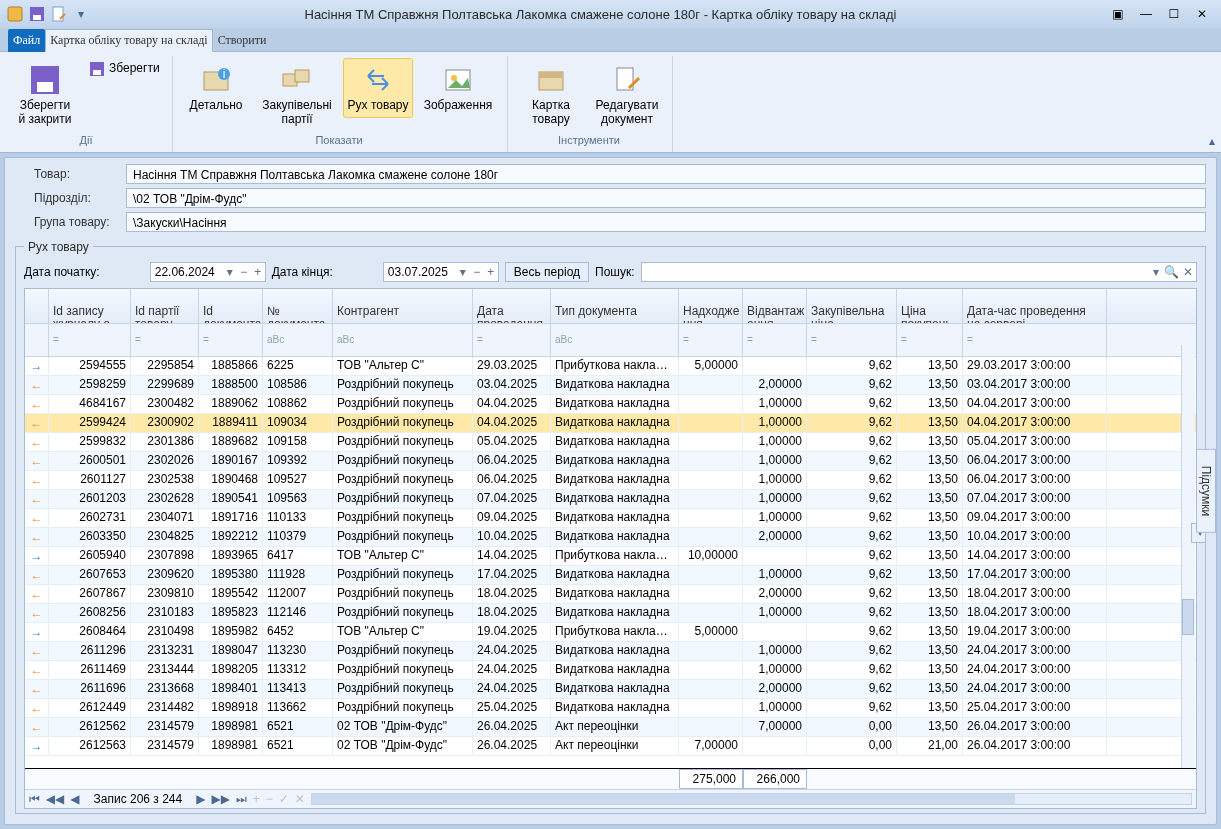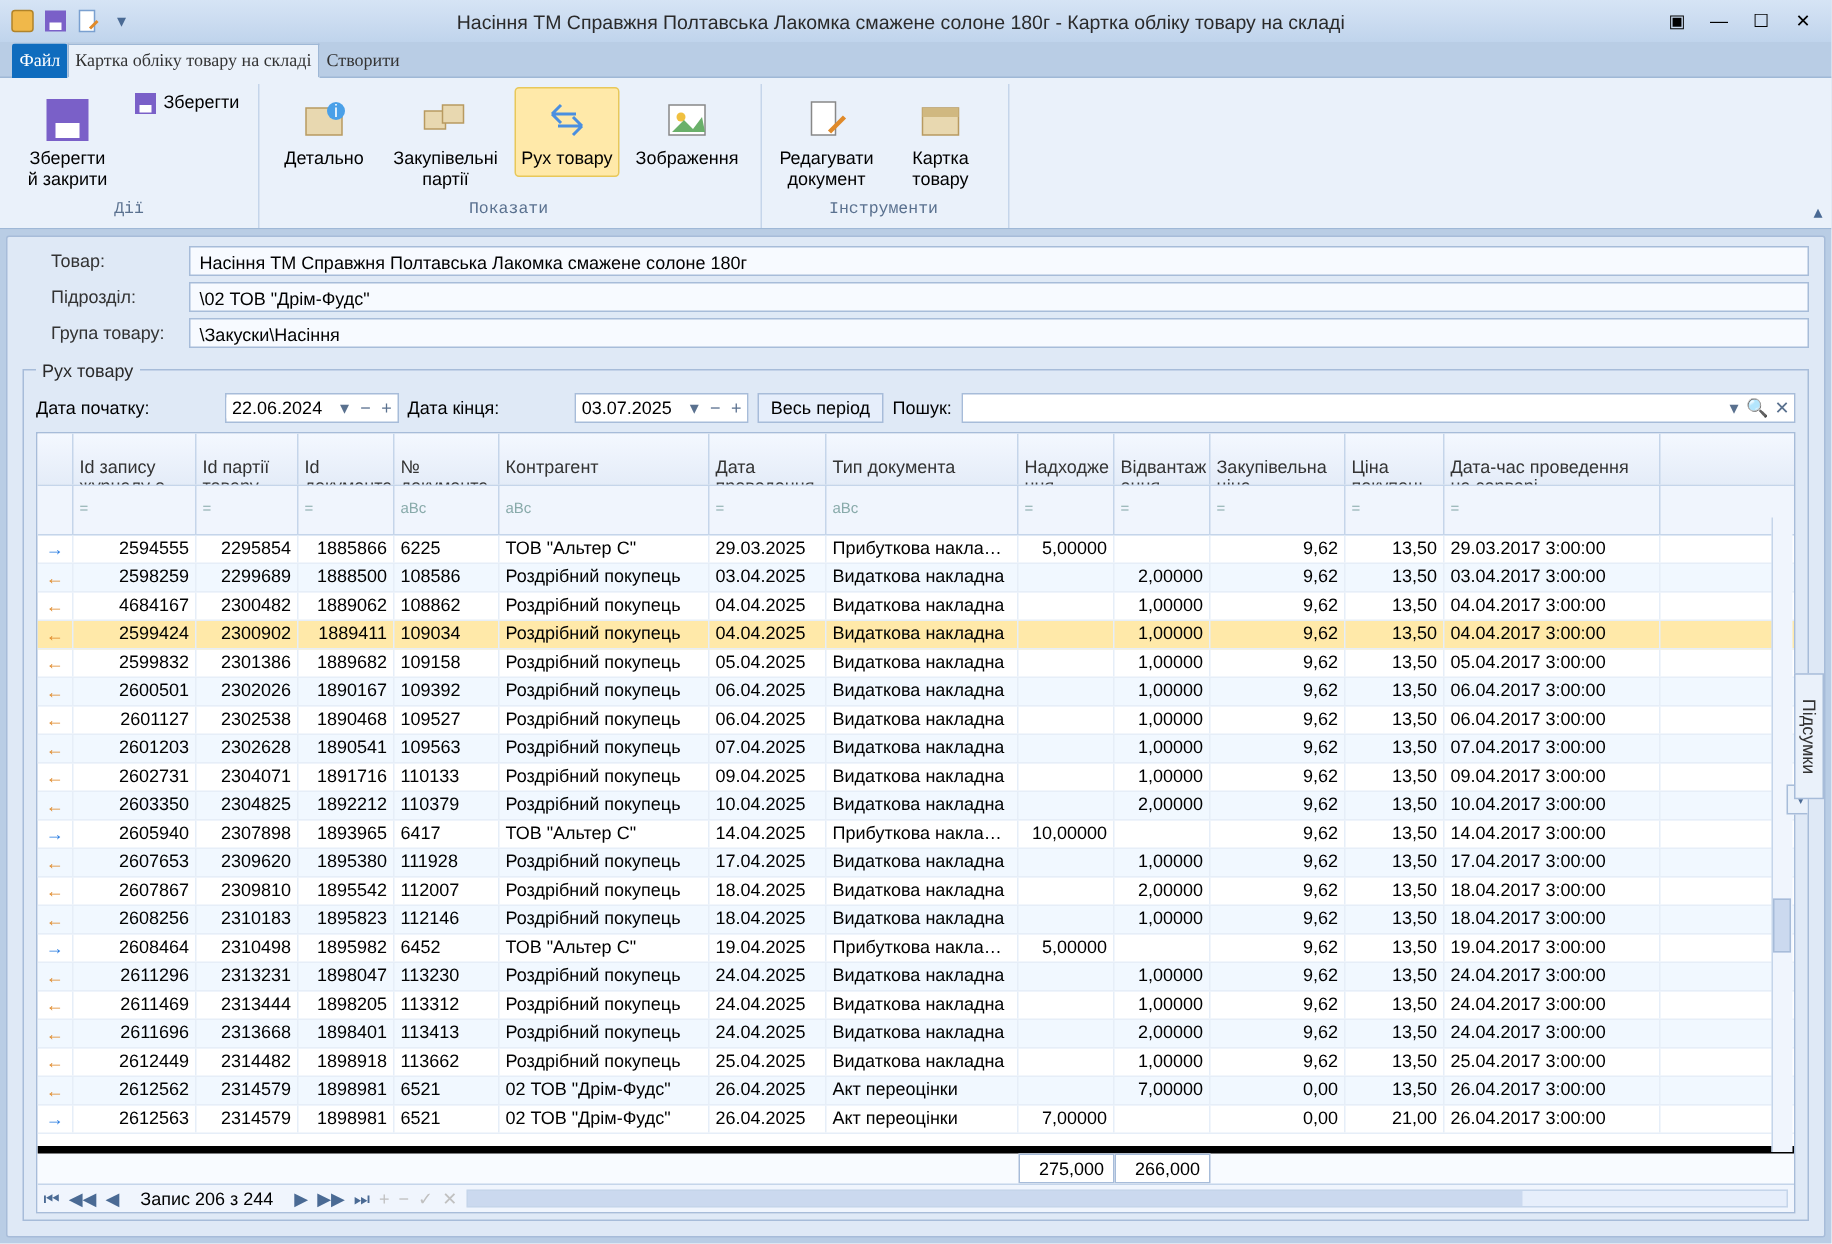--- a/index.html
+++ b/index.html
@@ -10,21 +10,21 @@
 .title { flex: 1; text-align: center; color: #2a2a2a; font-size: 13px; }
 .winbtns { display: flex; gap: 14px; align-items: center; padding-right: 6px; }
 .winbtns span { width: 14px; text-align: center; }
 .tabbar { height: 24px; background: #b9cde5; display: flex; padding-left: 8px; border-bottom: 1px solid #9fb8d6; }
 .tab { padding: 3px 4px; border: 1px solid transparent; color: #333; cursor: default; position: relative; top: 1px; font-family: Liberation Serif, serif; }
 .tab.file { background: #0f6cbe; color: #fff; border-radius: 2px 2px 0 0; }
 .tab.active { background: #eaf1fa; border: 1px solid #9fb8d6; border-bottom-color: #eaf1fa; }
 .ribbon { background: #eaf1fa; border-bottom: 1px solid #9fb8d6; padding: 4px 6px 0; display: flex; gap: 4px; position: relative; }
 .group { border-right: 1px solid #c5d5ea; padding: 2px 10px 2px 4px; display: flex; flex-direction: column; }
 .group-body { display: flex; align-items: flex-start; gap: 6px; flex: 1; }
-.group-label { text-align: center; color: #5a718f; font-size: 11px; padding: 2px 0 4px; font-family: Liberation Mono, monospace; }
+.group-label { text-align: center; color: #5a718f; font-size: 11px; padding: 2px 0 4px; }
 .rbtn { display: flex; flex-direction: column; align-items: center; width: 70px; padding: 4px 2px; border: 1px solid transparent; border-radius: 3px; }
 .rbtn.sel { background: #ffe9a9; border-color: #e8c85a; }
 .rbtn .ricon { width: 34px; height: 34px; display: flex; align-items: center; justify-content: center; margin-bottom: 2px; }
 .rbtn .rlbl { text-align: center; line-height: 1.15; }
 .ribbon .expand { position: absolute; right: 6px; bottom: 4px; color: #4a6a94; }
 .content { flex: 1; background: #dfe9f6; border: 1px solid #a7bcd9; margin: 4px; border-radius: 2px; padding: 6px 10px 10px; display: flex; flex-direction: column; overflow: hidden; position: relative; }
 .fieldrow { display: flex; align-items: center; margin-bottom: 4px; }
 .fieldrow .lbl { width: 92px; color: #333; margin-left: 19px; }
 .fieldrow .val { flex: 1; background: #f7faff; border: 1px solid #a7bcd9; padding: 2px 6px; height: 20px; line-height: 16px; }
 fieldset { border: 1px solid #a7bcd9; padding: 8px 8px 4px; margin-top: 4px; flex: 1; display: flex; flex-direction: column; overflow: hidden; position: relative; }
@@ -47,21 +47,21 @@
 .grow { display: flex; border-bottom: 1px solid #e6eef8; height: 19px; }
 .grow:nth-child(even) { background: #f1f8ff; }
 .grow.sel { background: #ffe9a9; }
 .gc { border-right: 1px solid #e6eef8; padding: 1px 4px; overflow: hidden; white-space: nowrap; text-overflow: ellipsis; }
 .gc.num { text-align: right; }
 .c0 { width: 24px; display: flex; align-items: center; justify-content: center; }
 .c1 { width: 82px; } .c2 { width: 68px; } .c3 { width: 64px; } .c4 { width: 70px; }
 .c5 { width: 140px; } .c6 { width: 78px; } .c7 { width: 128px; } .c8 { width: 64px; }
 .c9 { width: 64px; } .c10 { width: 90px; } .c11 { width: 66px; } .c12 { width: 144px; }
 .arrow-in { color: #2a7de1; } .arrow-out { color: #e08a2a; }
-.totals { display: flex; border-top: 5px solid #000000; background: #f8fbff; }
+.totals { display: flex; border-top: 1px solid #000000; background: #f8fbff; }
 .totcell { border: 1px solid #a7bcd9; padding: 2px 6px; text-align: right; background: #fff; }
 .navbar { display: flex; align-items: center; gap: 6px; padding: 2px 4px; border-top: 1px solid #c5d5ea; background: #f0f5fd; }
 .navbar .nav { color: #4a6a94; cursor: default; }
 .navbar .pos { padding: 0 8px; }
 .hscroll { flex: 1; height: 12px; background: #e6eefb; border: 1px solid #c5d5ea; position: relative; }
 .hscroll .thumb { position: absolute; left: 0; top: 0; bottom: 0; width: 80%; background: #cbd9ef; }
 .sidehandle { position: absolute; right: -6px; top: 50%; transform: translateY(-50%) rotate(90deg); background: #eaf1fa; border: 1px solid #a7bcd9; padding: 2px 6px; color: #4a6a94; }
 .righttab { position: absolute; right: 0; top: 50%; transform: translateY(-50%); writing-mode: vertical-rl; background: #eaf1fa; border: 1px solid #a7bcd9; padding: 16px 2px; color: #333; }
 .vscroll { position: absolute; right: 1px; top: 56px; bottom: 40px; width: 14px; background: #f0f5fd; border-left: 1px solid #c5d5ea; }
 .vscroll .vthumb { position: absolute; right: 1px; top: 60%; width: 12px; height: 36px; background: #cbd9ef; border: 1px solid #a7bcd9; }
@@ -173,36 +173,36 @@
           <div class="rlbl">Зображення</div>
         </div>
     </div>
     <div class="group-label">Показати</div>
   </div>
   <div class="group">
     <div class="group-body">
       <div class="rbtn">
           <div class="ricon">
             <svg width="32" height="32">
-              <rect x="6" y="4" width="16" height="22" fill="#fff" stroke="#888"></rect>
-              <path d="M18 24 L28 14" stroke="#e08a2a" stroke-width="3"></path>
-            </svg>
-          </div>
-          <div class="rlbl" style="white-space:pre-line">Редагувати
-документ</div>
+              <rect x="4" y="8" width="24" height="18" fill="#e8d8b0" stroke="#b89a60"></rect>
+              <rect x="4" y="8" width="24" height="6" fill="#d0b880"></rect>
+            </svg>
+          </div>
+          <div class="rlbl" style="white-space:pre-line">Картка
+товару</div>
         </div>
       <div class="rbtn">
           <div class="ricon">
             <svg width="32" height="32">
-              <rect x="4" y="8" width="24" height="18" fill="#e8d8b0" stroke="#b89a60"></rect>
-              <rect x="4" y="8" width="24" height="6" fill="#d0b880"></rect>
-            </svg>
-          </div>
-          <div class="rlbl" style="white-space:pre-line">Картка
-товару</div>
+              <rect x="6" y="4" width="16" height="22" fill="#fff" stroke="#888"></rect>
+              <path d="M18 24 L28 14" stroke="#e08a2a" stroke-width="3"></path>
+            </svg>
+          </div>
+          <div class="rlbl" style="white-space:pre-line">Редагувати
+документ</div>
         </div>
     </div>
     <div class="group-label">Інструменти</div>
   </div>
   <span class="expand">▴</span>
 </div>
 
 <div class="content">
   <div class="fieldrow">
       <span class="lbl">Товар:</span>

